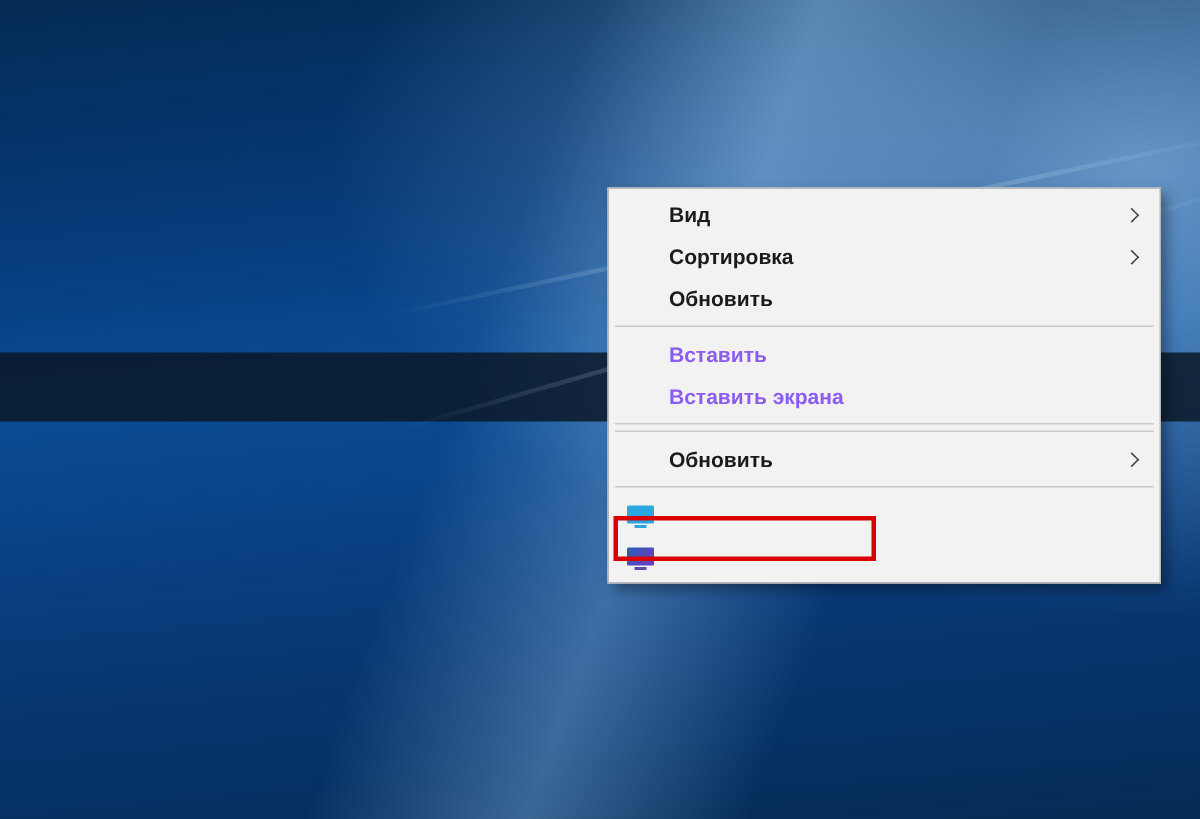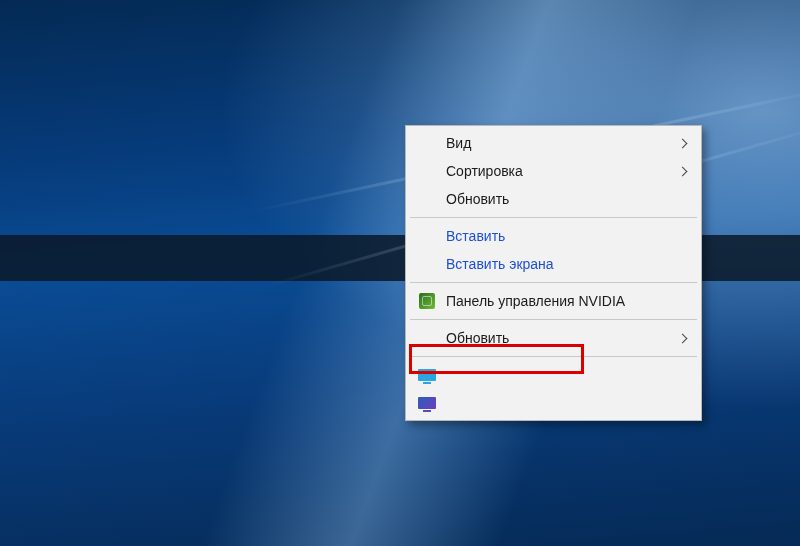--- a/index.html
+++ b/index.html
@@ -32,37 +32,38 @@
       background: linear-gradient(to right, rgba(200,230,255,0), rgba(210,235,255,0.35), rgba(200,230,255,0));
       transform-origin: right center;
     }
     .streak.s1 { top: 85px; right: -40px; transform: rotate(-12deg); }
     .streak.s2 { top: 120px; right: -40px; transform: rotate(-16deg); }
 
     .context-menu {
       position: absolute;
       left: 405px;
       top: 125px;
-      width: 297px;
+      width: 369px;
       background: #f2f2f2;
       border: 1px solid #b8b8b8;
       box-shadow: 4px 4px 8px rgba(0,0,0,0.35);
       padding: 3px 2px;
+      font-weight: bold;
     }
     .menu-item {
       display: flex;
       align-items: center;
       height: 28px;
       padding: 0 10px 0 8px;
       color: #1b1b1b;
       cursor: default;
       position: relative;
       gap: 8px;
     }
-    .menu-item.disabled { color: #1d4ed8; }
+    .menu-item.disabled { color: #8b5cf6; }
     .menu-item .icon-slot {
       width: 22px;
       height: 20px;
       display: flex;
       align-items: center;
       justify-content: center;
       flex: 0 0 22px;
     }
     .menu-item .label {
       flex: 1 1 auto;
@@ -164,26 +165,20 @@
     <span class="label">Вставить</span>
   </div>
 
   <div class="menu-item disabled">
     <span class="icon-slot"></span>
     <span class="label">Вставить экрана</span>
   </div>
 
   <div class="sep"></div>
 
-  <div class="menu-item">
-    <span class="icon-slot">
-        <span class="nv-icon"></span>
-      </span>
-    <span class="label">Панель управления NVIDIA</span>
-  </div>
 
   <div class="sep"></div>
 
   <div class="menu-item">
     <span class="icon-slot"></span>
     <span class="label">Обновить</span>
     <span class="chevron">
         <span class="chev"></span>
       </span>
   </div>

